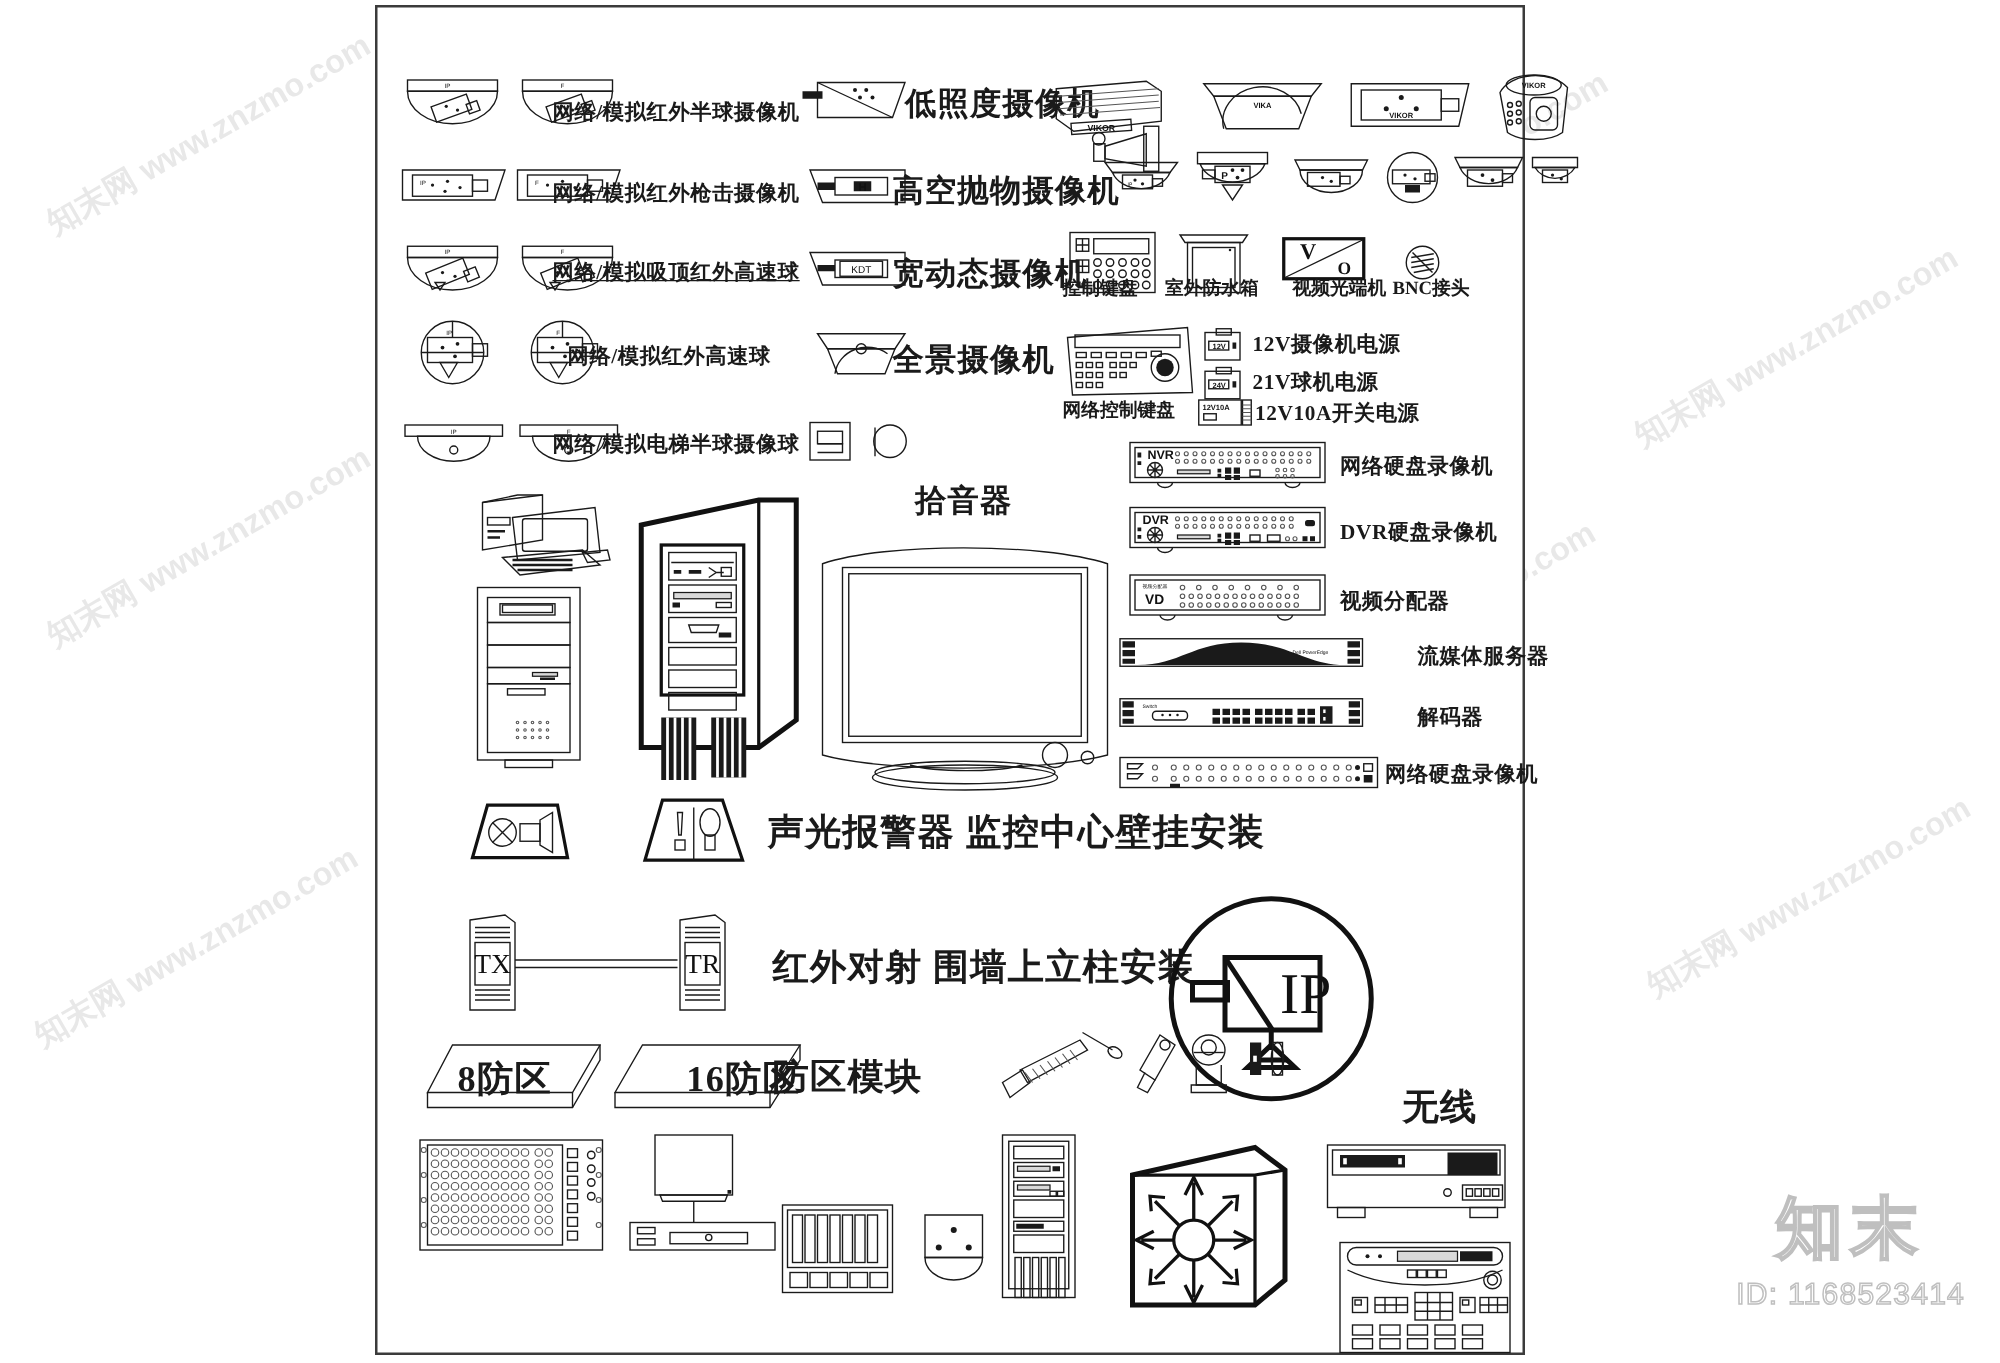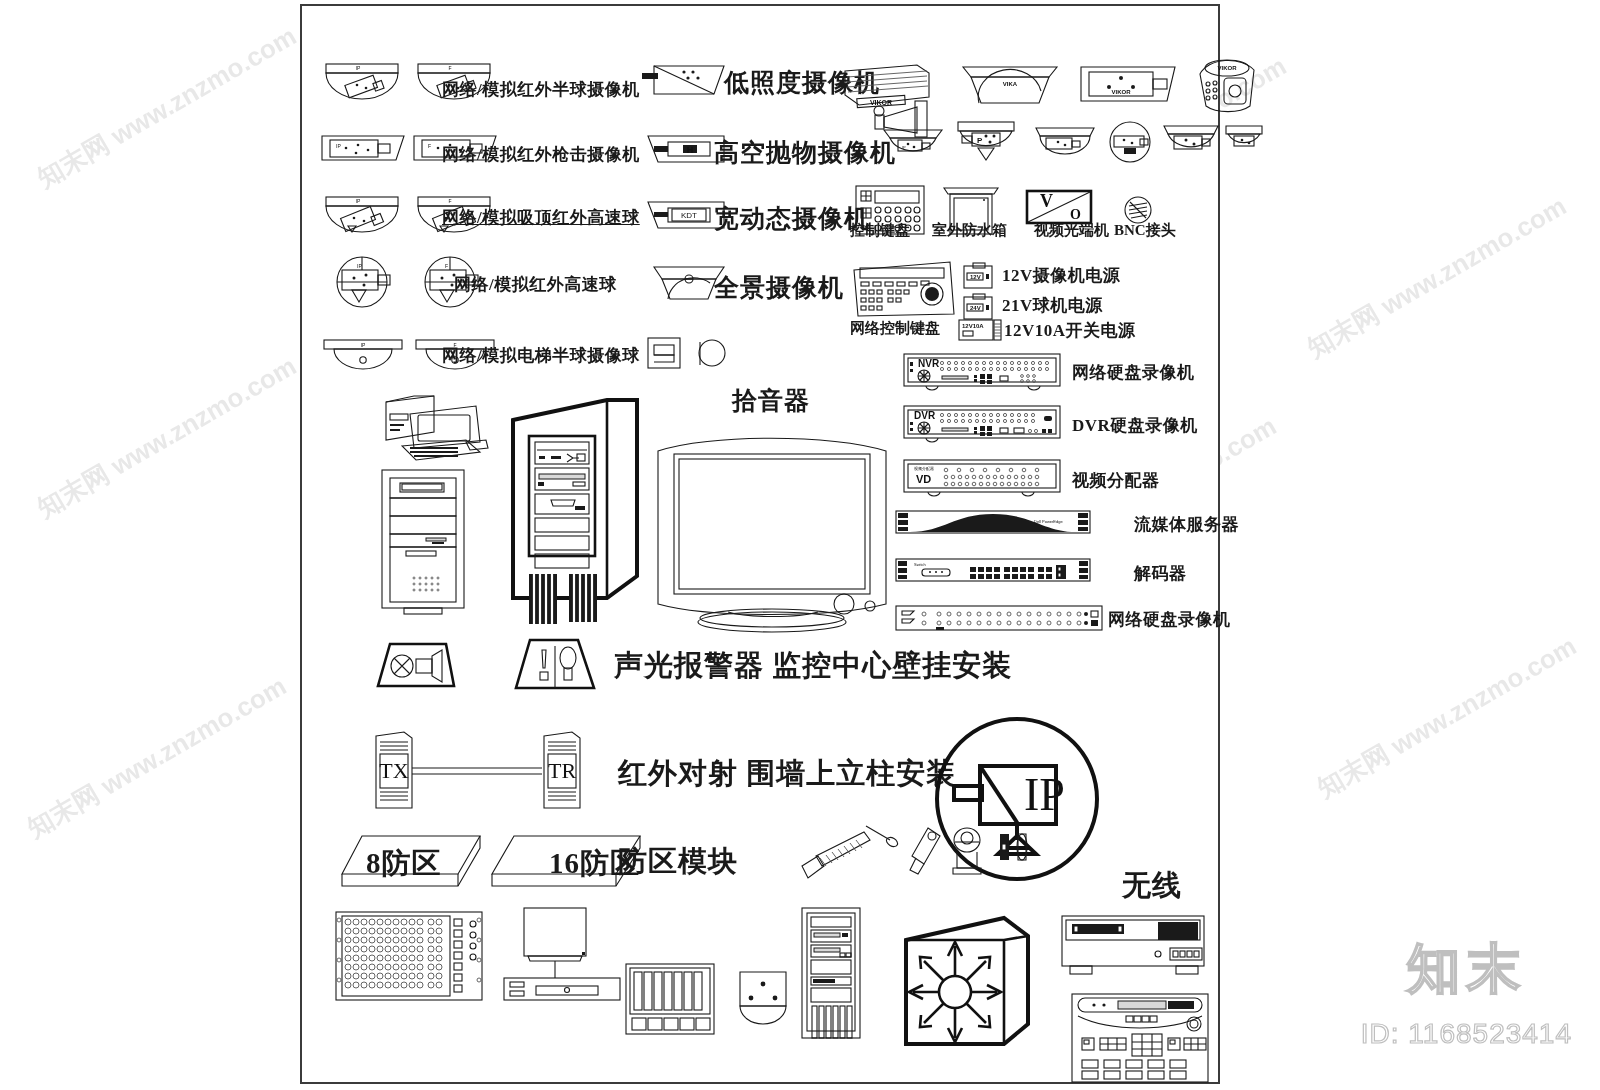--- a/index.html
+++ b/index.html
@@ -28,22 +28,22 @@
   .tinytxt{font-family:"Liberation Sans",sans-serif;font-size:5px;fill:#111;}
   .midtxt{font-family:"Liberation Sans",sans-serif;font-size:9px;fill:#111;font-weight:700;}
   .bigtxt{font-family:"Liberation Serif",serif;font-size:22px;fill:#111;}
   .wmzm{position:absolute;pointer-events:none;transform:rotate(-30deg);
       color:rgba(140,140,140,.20);font-size:26px;font-weight:700;
       font-family:"Liberation Sans",sans-serif;white-space:nowrap;}
   #brand{position:absolute;right:28px;bottom:40px;text-align:center;}
   #brandmark{font-size:54px;font-weight:700;letter-spacing:6px;
       color:transparent;-webkit-text-stroke:1.6px #bfbfbf;
       font-family:"Liberation Sans",sans-serif;}
-  #brandid{font-size:28px;color:transparent;-webkit-text-stroke:1.2px #bfbfbf;
-      font-family:"Liberation Sans",sans-serif;letter-spacing:1px;margin-top:12px;}
+  #brandid{font-size:24px;color:transparent;-webkit-text-stroke:1.2px #bfbfbf;
+      font-family:"Liberation Sans",sans-serif;letter-spacing:1px;margin-top:2px;}
 </style>
 </head>
 <body>
 
 <div>
   <div class="wmzm" style="left:20px;top:90px;">知末网 www.znzmo.com</div>
   <div class="wmzm" style="left:20px;top:420px;">知末网 www.znzmo.com</div>
   <div class="wmzm" style="left:10px;top:740px;">知末网 www.znzmo.com</div>
   <div class="wmzm" style="left:520px;top:190px;">知末网 www.znzmo.com</div>
   <div class="wmzm" style="left:470px;top:560px;">知末网 www.znzmo.com</div>

